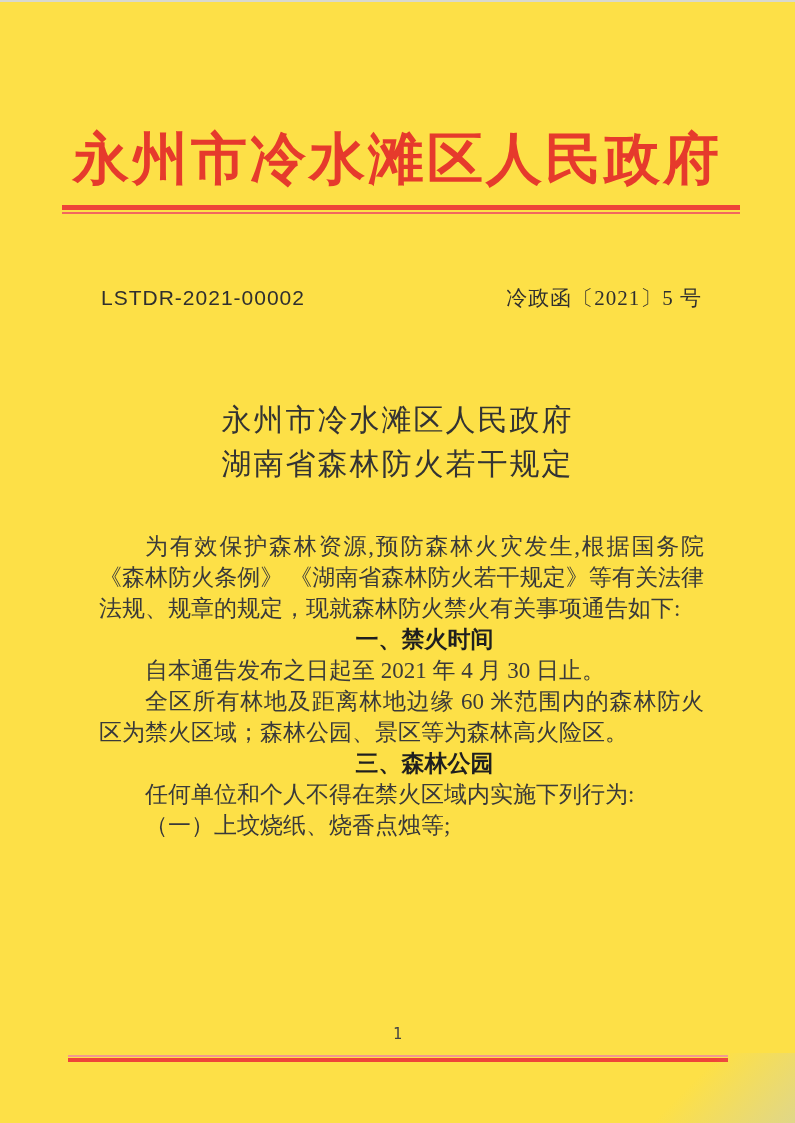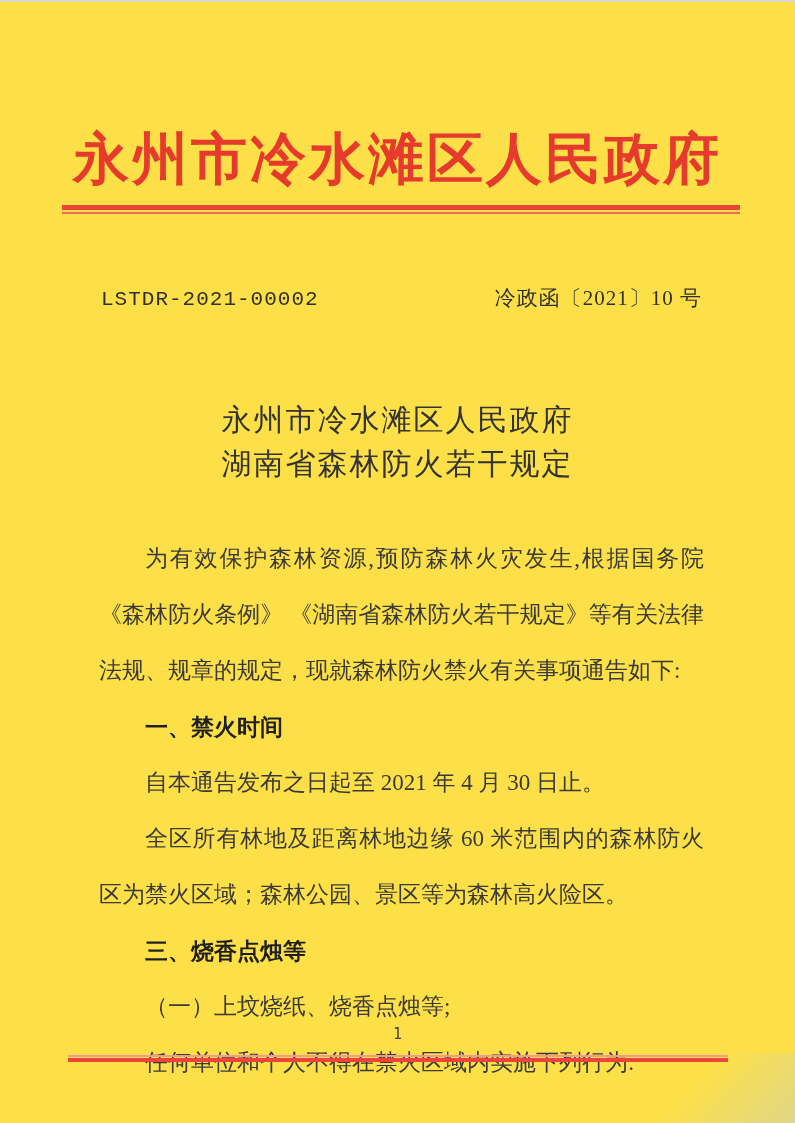--- a/index.html
+++ b/index.html
@@ -31,37 +31,37 @@
   .rule-top{position:absolute;top:205px;left:62px;width:678px;}
   .rule-top .thick{height:5px;background:#ee4438;}
   .rule-top .gap{height:2px;}
   .rule-top .thin{height:2px;background:#f2675e;}
 
   .meta-row{
     position:absolute;top:284px;left:101px;width:601px;
     display:flex;justify-content:space-between;align-items:baseline;
   }
   .index-number{
-    font-family:Liberation Mono, monospace;
+    font-family:Liberation Sans, sans-serif;
     font-size:21px;letter-spacing:1px;color:#2f2f2f;
   }
   .ref-number{font-size:21px;color:#2f2f2f;letter-spacing:1px;}
 
   .title-block{
     position:absolute;top:398px;left:0;width:100%;
     text-align:center;
     font-size:30px;line-height:44px;
     letter-spacing:2px;color:#333;
   }
 
   .body-block{
     position:absolute;top:531px;left:99px;width:605px;
-    font-size:23px;line-height:56px;
+    font-size:23px;line-height:31px;
   }
-  .body-block p{margin:0;text-indent:2em;}
+  .body-block p{margin:0;text-indent:2em;text-align:center;}
   .body-block p.normal{text-align:justify;color:#3a3a3a;}
   .body-block p.heading{
     font-family:"Liberation Sans","DejaVu Sans",sans-serif;
     font-weight:bold;color:#1f1f1f;
   }
 
   .page-number{
     position:absolute;top:1025px;left:0;width:100%;
     text-align:center;
     font-size:15px;color:#444;
@@ -82,36 +82,36 @@
   <h1 class="agency">永州市冷水滩区人民政府</h1>
 
   <div class="rule-top">
     <div class="thick"></div>
     <div class="gap"></div>
     <div class="thin"></div>
   </div>
 
   <div class="meta-row">
     <span class="index-number">LSTDR-2021-00002</span>
-    <span class="ref-number">冷政函〔2021〕10 号</span>
+    <span class="ref-number">冷政函〔2021〕5 号</span>
   </div>
 
   <div class="title-block">
     <div>永州市冷水滩区人民政府</div>
     <div>湖南省森林防火若干规定</div>
   </div>
 
   <div class="body-block">
     <p class="normal">为有效保护森林资源,预防森林火灾发生,根据国务院《森林防火条例》 《湖南省森林防火若干规定》等有关法律法规、规章的规定，现就森林防火禁火有关事项通告如下:</p>
     <p class="heading">一、禁火时间</p>
     <p class="normal">自本通告发布之日起至 2021 年 4 月 30 日止。</p>
     <p class="normal">全区所有林地及距离林地边缘 60 米范围内的森林防火区为禁火区域；森林公园、景区等为森林高火险区。</p>
-    <p class="heading">三、烧香点烛等</p>
+    <p class="heading">三、森林公园</p>
+    <p class="normal">任何单位和个人不得在禁火区域内实施下列行为:</p>
     <p class="normal">（一）上坟烧纸、烧香点烛等;</p>
-    <p class="normal">任何单位和个人不得在禁火区域内实施下列行为:</p>
   </div>
 
   <div class="page-number">1</div>
 
   <div class="rule-bottom">
     <div class="thin"></div>
     <div class="gap"></div>
     <div class="thick"></div>
   </div>
 

